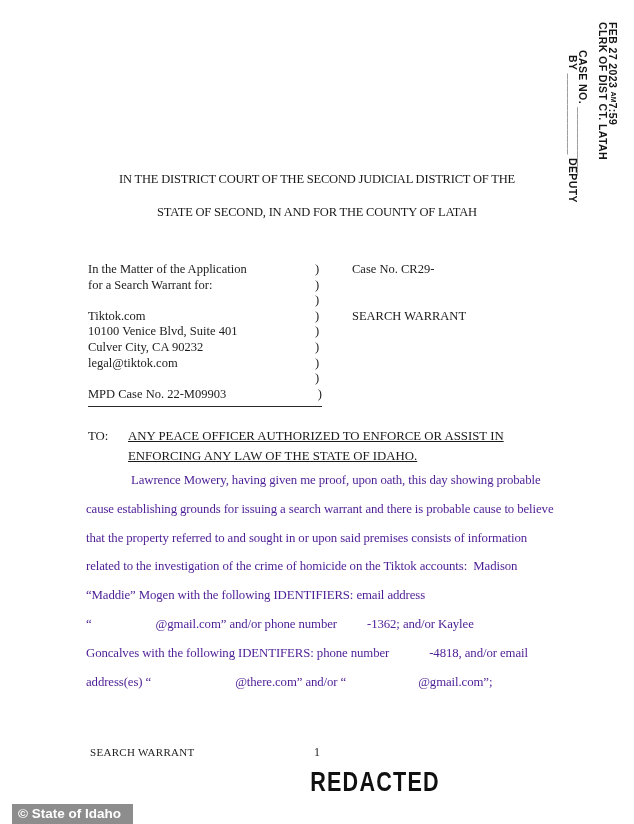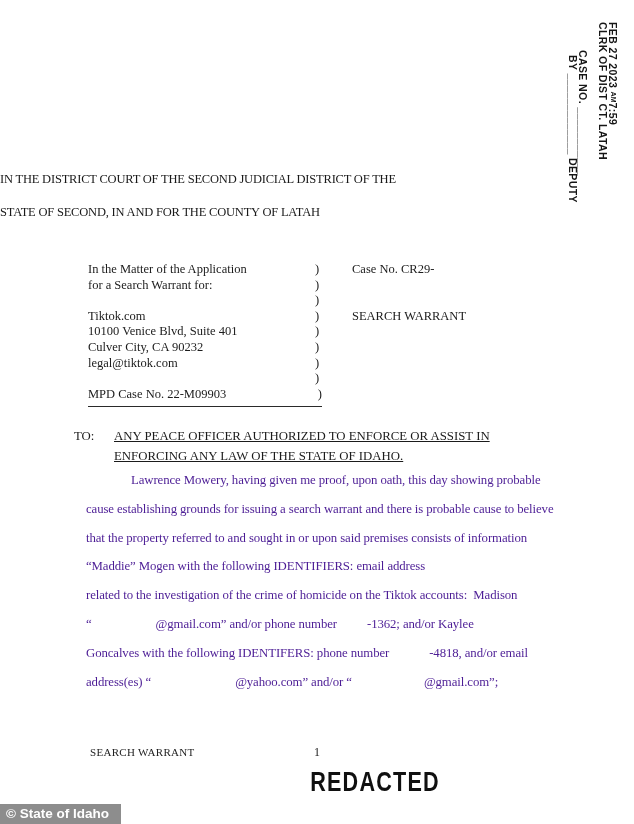--- a/index.html
+++ b/index.html
@@ -19,38 +19,38 @@
   }
   .s-line { line-height:10.5px; white-space:pre; }
   .s-line.grp { margin-block-start:9px; }
   .s-line.indent1 { text-indent:28px; }
   .s-line.indent2 { text-indent:33px; }
   .merid { font-size:7px; letter-spacing:0; margin-block-start:0; }
 
   
   .title {
     position:absolute; top:163px; left:0; width:100%;
-    text-align:left; font-size:12.5px; letter-spacing:-0.2px; color:#191919;
+    text-align:center; font-size:12.5px; letter-spacing:-0.2px; color:#191919;
   }
   .title div { line-height:33px; white-space:pre; }
 
   
   .caption { position:absolute; top:262px; left:88px; font-size:12.5px; color:#1b1b1b; }
   .cap-row { display:flex; line-height:15.6px; white-space:pre; }
   .cap-left { width:227px; }
   .cap-paren { width:37px; }
   .cap-underline {
     display:inline-flex; width:234px;
     border-bottom:1.4px solid #2a2a2a; padding-bottom:4px;
   }
   .cap-underline .cap-paren { width:auto; margin-left:auto; }
 
   
   .to-block {
-    position:absolute; top:426px; left:74px;
+    position:absolute; top:426px; left:88px;
     display:flex; font-size:12.8px; line-height:20px; color:#1b1b1b;
   }
   .to-label { width:40px; }
   .to-lines div { white-space:pre;text-decoration:underline; }
 
   
   .para { position:absolute; top:466px; left:86px; width:480px; font-size:12.8px; letter-spacing:-0.1px; color:#4c1d95; }
   .pline { line-height:28.8px; white-space:pre; }
   .pline.first { text-indent:45px; }
   .gap { display:inline-block; }
@@ -62,21 +62,21 @@
   
   .redacted {
     position:absolute; left:375px; top:767px;
     transform:translateX(-50%) scale(0.8,1);
     font-family:"Liberation Sans", sans-serif; font-weight:bold;
     font-size:27px; letter-spacing:1.5px; white-space:nowrap; color:#101010;
   }
 
   
   .watermark {
-    position:absolute; left:0; bottom:0;
+    position:absolute; left:12px; bottom:0;
     font-family:"Liberation Sans", sans-serif; font-weight:bold;
     font-size:13.5px; padding:2px 12px 3px 6px; white-space:nowrap;
   }
 </style>
 </head>
 <body>
 
 <div class="page">
 
   <div class="stamp">
@@ -108,25 +108,25 @@
     <div class="to-lines">
       <div>ANY PEACE OFFICER AUTHORIZED TO ENFORCE OR ASSIST IN</div>
       <div>ENFORCING ANY LAW OF THE STATE OF IDAHO.</div>
     </div>
   </div>
 
   <div class="para">
     <div class="pline first"><span>Lawrence Mowery, having given me proof, upon oath, this day showing probable</span></div>
     <div class="pline"><span>cause establishing grounds for issuing a search warrant and there is probable cause to believe</span></div>
     <div class="pline"><span>that the property referred to and sought in or upon said premises consists of information</span></div>
+    <div class="pline"><span>related to the investigation of the crime of homicide on the Tiktok accounts:  Madison</span></div>
     <div class="pline"><span>“Maddie” Mogen with the following IDENTIFIERS: email address</span></div>
-    <div class="pline"><span>related to the investigation of the crime of homicide on the Tiktok accounts:  Madison</span></div>
     <div class="pline"><span>“</span><span class="gap" style="width:64px"></span><span>@gmail.com” and/or phone number</span><span class="gap" style="width:30px"></span><span>-1362; and/or Kaylee</span></div>
     <div class="pline"><span>Goncalves with the following IDENTIFERS: phone number</span><span class="gap" style="width:40px"></span><span>-4818, and/or email</span></div>
-    <div class="pline"><span>address(es) “</span><span class="gap" style="width:84px"></span><span>@yahoo.com” and/or “</span><span class="gap" style="width:72px"></span><span>@gmail.com”;</span></div>
+    <div class="pline"><span>address(es) “</span><span class="gap" style="width:84px"></span><span>@there.com” and/or “</span><span class="gap" style="width:72px"></span><span>@gmail.com”;</span></div>
   </div>
 
   <div class="footer-label">SEARCH WARRANT</div>
   <div class="footer-page">1</div>
 
   <div class="redacted">REDACTED</div>
 
   <div class="watermark" style="background: rgb(141, 141, 141); color: rgb(255, 255, 255);">© State of Idaho</div>
 
 </div>

